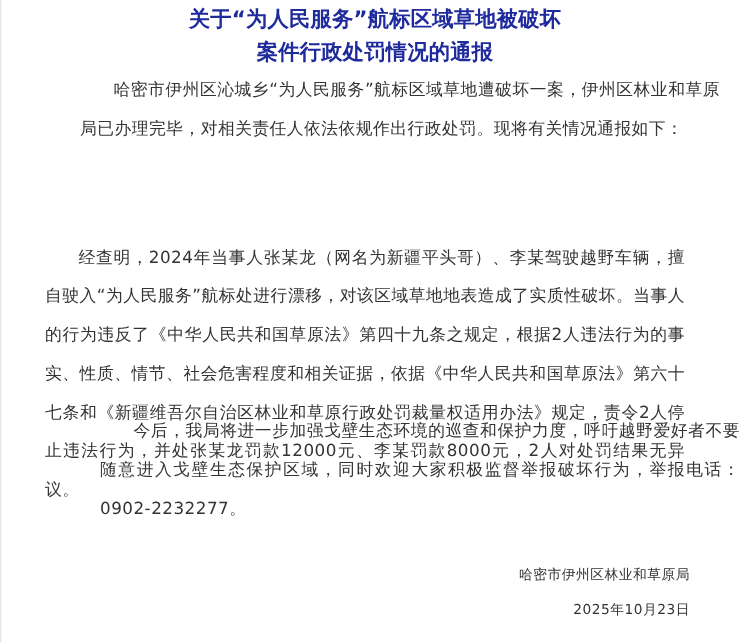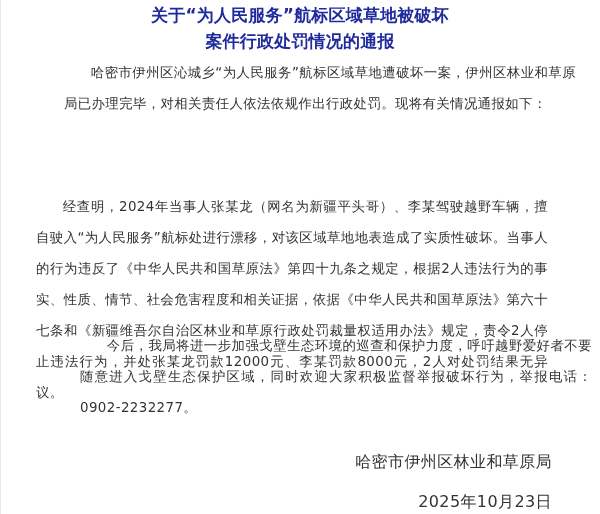--- a/index.html
+++ b/index.html
@@ -55,27 +55,27 @@
       letter-spacing: 0.4px;
     }
     .para.p1 { top: 57px; margin-left: 28px; }
     .para.p2 { top: 147px; margin-top: 44px; }
     .para.p3 { top: 330px; margin-left: 44px; }
 
     .sig {
       position: absolute;
       right: 48px;
       text-align: left;
-      font-size: 16px;
+      font-size: 11px;
       color: #333333;
       white-space: nowrap;
       letter-spacing: 0.4px;
     }
     .sig.org { top: 452px; }
-    .sig.date { top: 492px; }
+    .sig.date { top: 480px; }
   </style>
 </head>
 <body>
 
 <div class="left-rule"></div>
 
 <div class="doc">
   <div class="title-line l1">关于“为人民服务”航标区域草地被破坏</div>
   <div class="title-line l2">案件行政处罚情况的通报</div>
 

